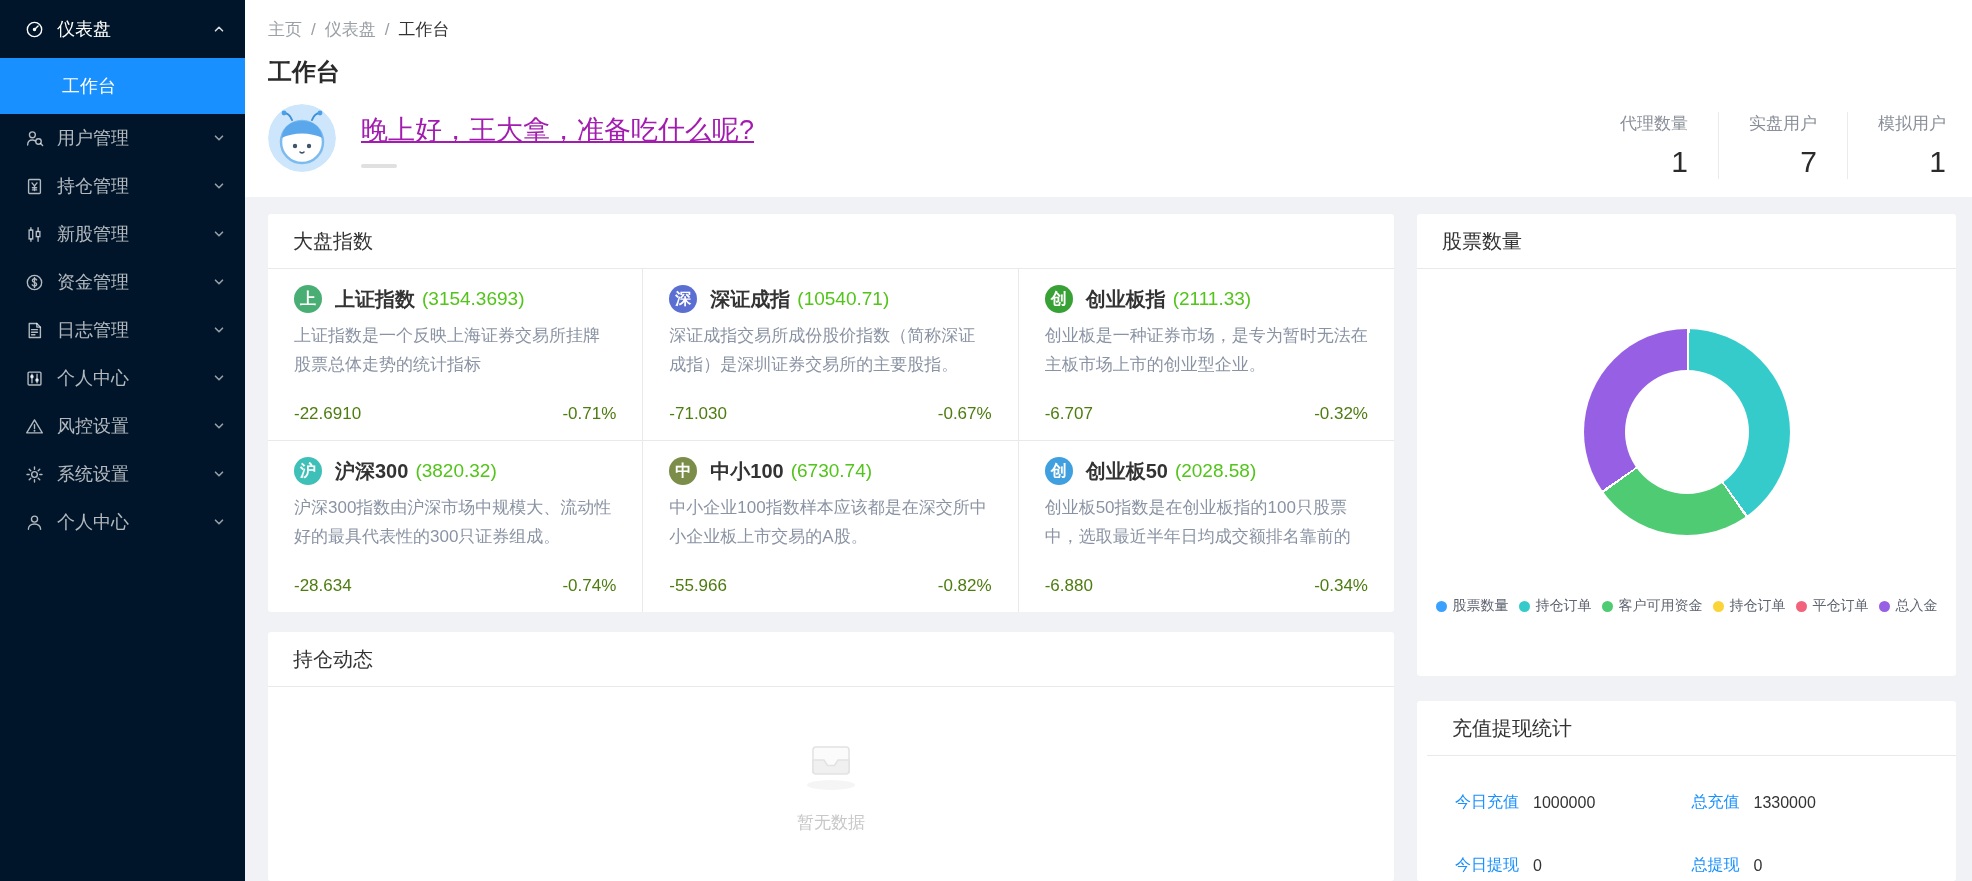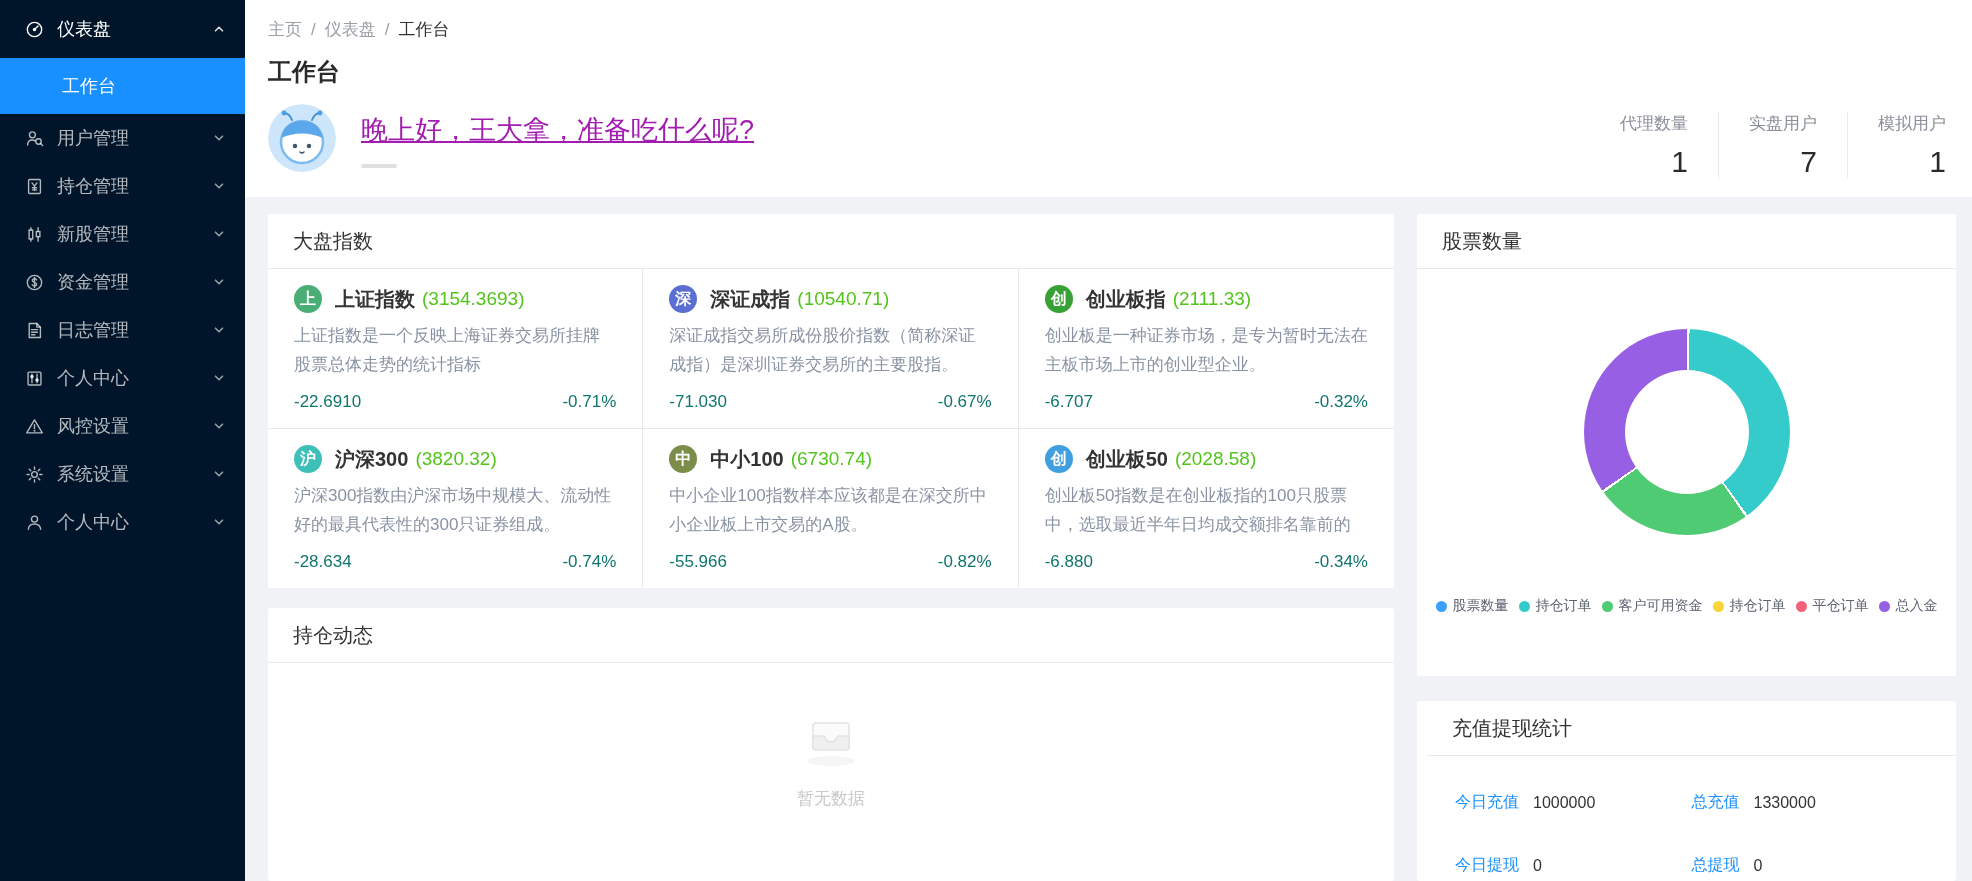--- a/index.html
+++ b/index.html
@@ -51,21 +51,21 @@
   
   .tile-grid{display:grid;grid-template-columns:1fr 1fr 1fr;}
   .tile{padding:16px 26px;border-right:1px solid #e9e9e9;}
   .tile:nth-child(3n){border-right:none;}
   .tile:nth-child(-n+3){border-bottom:1px solid #e9e9e9;}
   .tile-head{display:flex;align-items:center;}
   .badge{width:28px;height:28px;border-radius:50%;color:#fff;font-size:16px;font-weight:700;display:flex;align-items:center;justify-content:center;flex:0 0 auto;}
   .tile-name{font-size:20px;font-weight:700;color:#333;margin:0 7px 0 13px;}
   .tile-paren{font-size:19px;color:#52c41a;}
   .tile-desc{margin-top:8px;font-size:17px;line-height:29px;height:58px;color:#8a93a3;overflow:hidden;}
-  .tile-change{margin-top:13px;display:flex;justify-content:space-between;font-size:17px;color:#0f766e;}
+  .tile-change{margin-top:25px;display:flex;justify-content:space-between;font-size:17px;color:#4d7c0f;}
 
   
   .position-card{margin-top:20px;flex:1;}
   .empty-body{display:flex;flex-direction:column;align-items:center;padding-top:44px;}
   .empty-text{margin-top:14px;font-size:17px;color:#c8c8c8;}
 
   
   .ratio-card{height:462px;display:flex;flex-direction:column;}
   .donut-wrap{display:flex;justify-content:center;margin-top:60px;}
   .donut{width:206px;height:206px;border-radius:50%;position:relative;}

